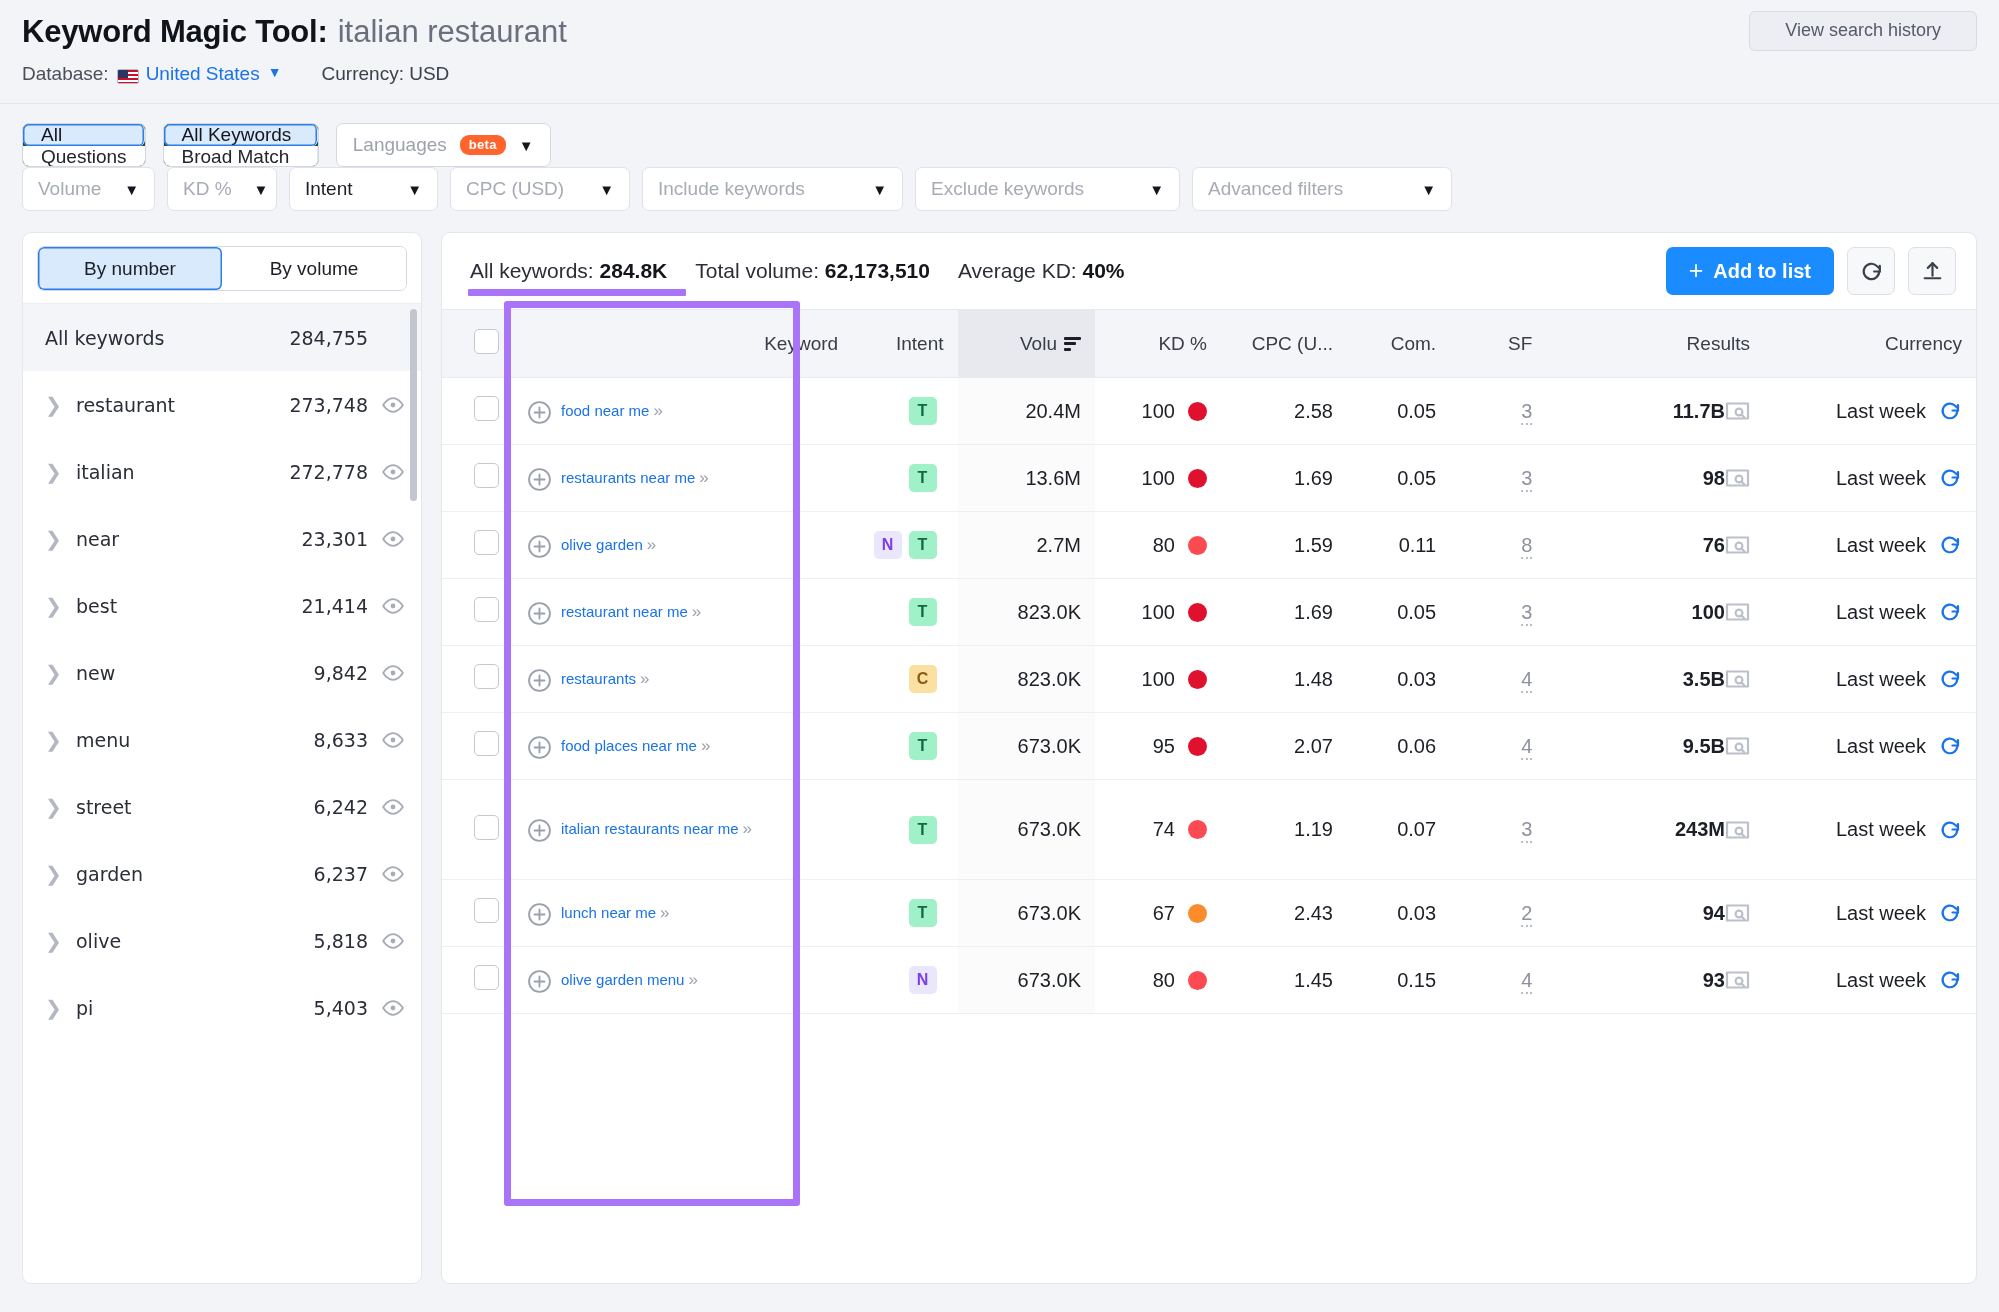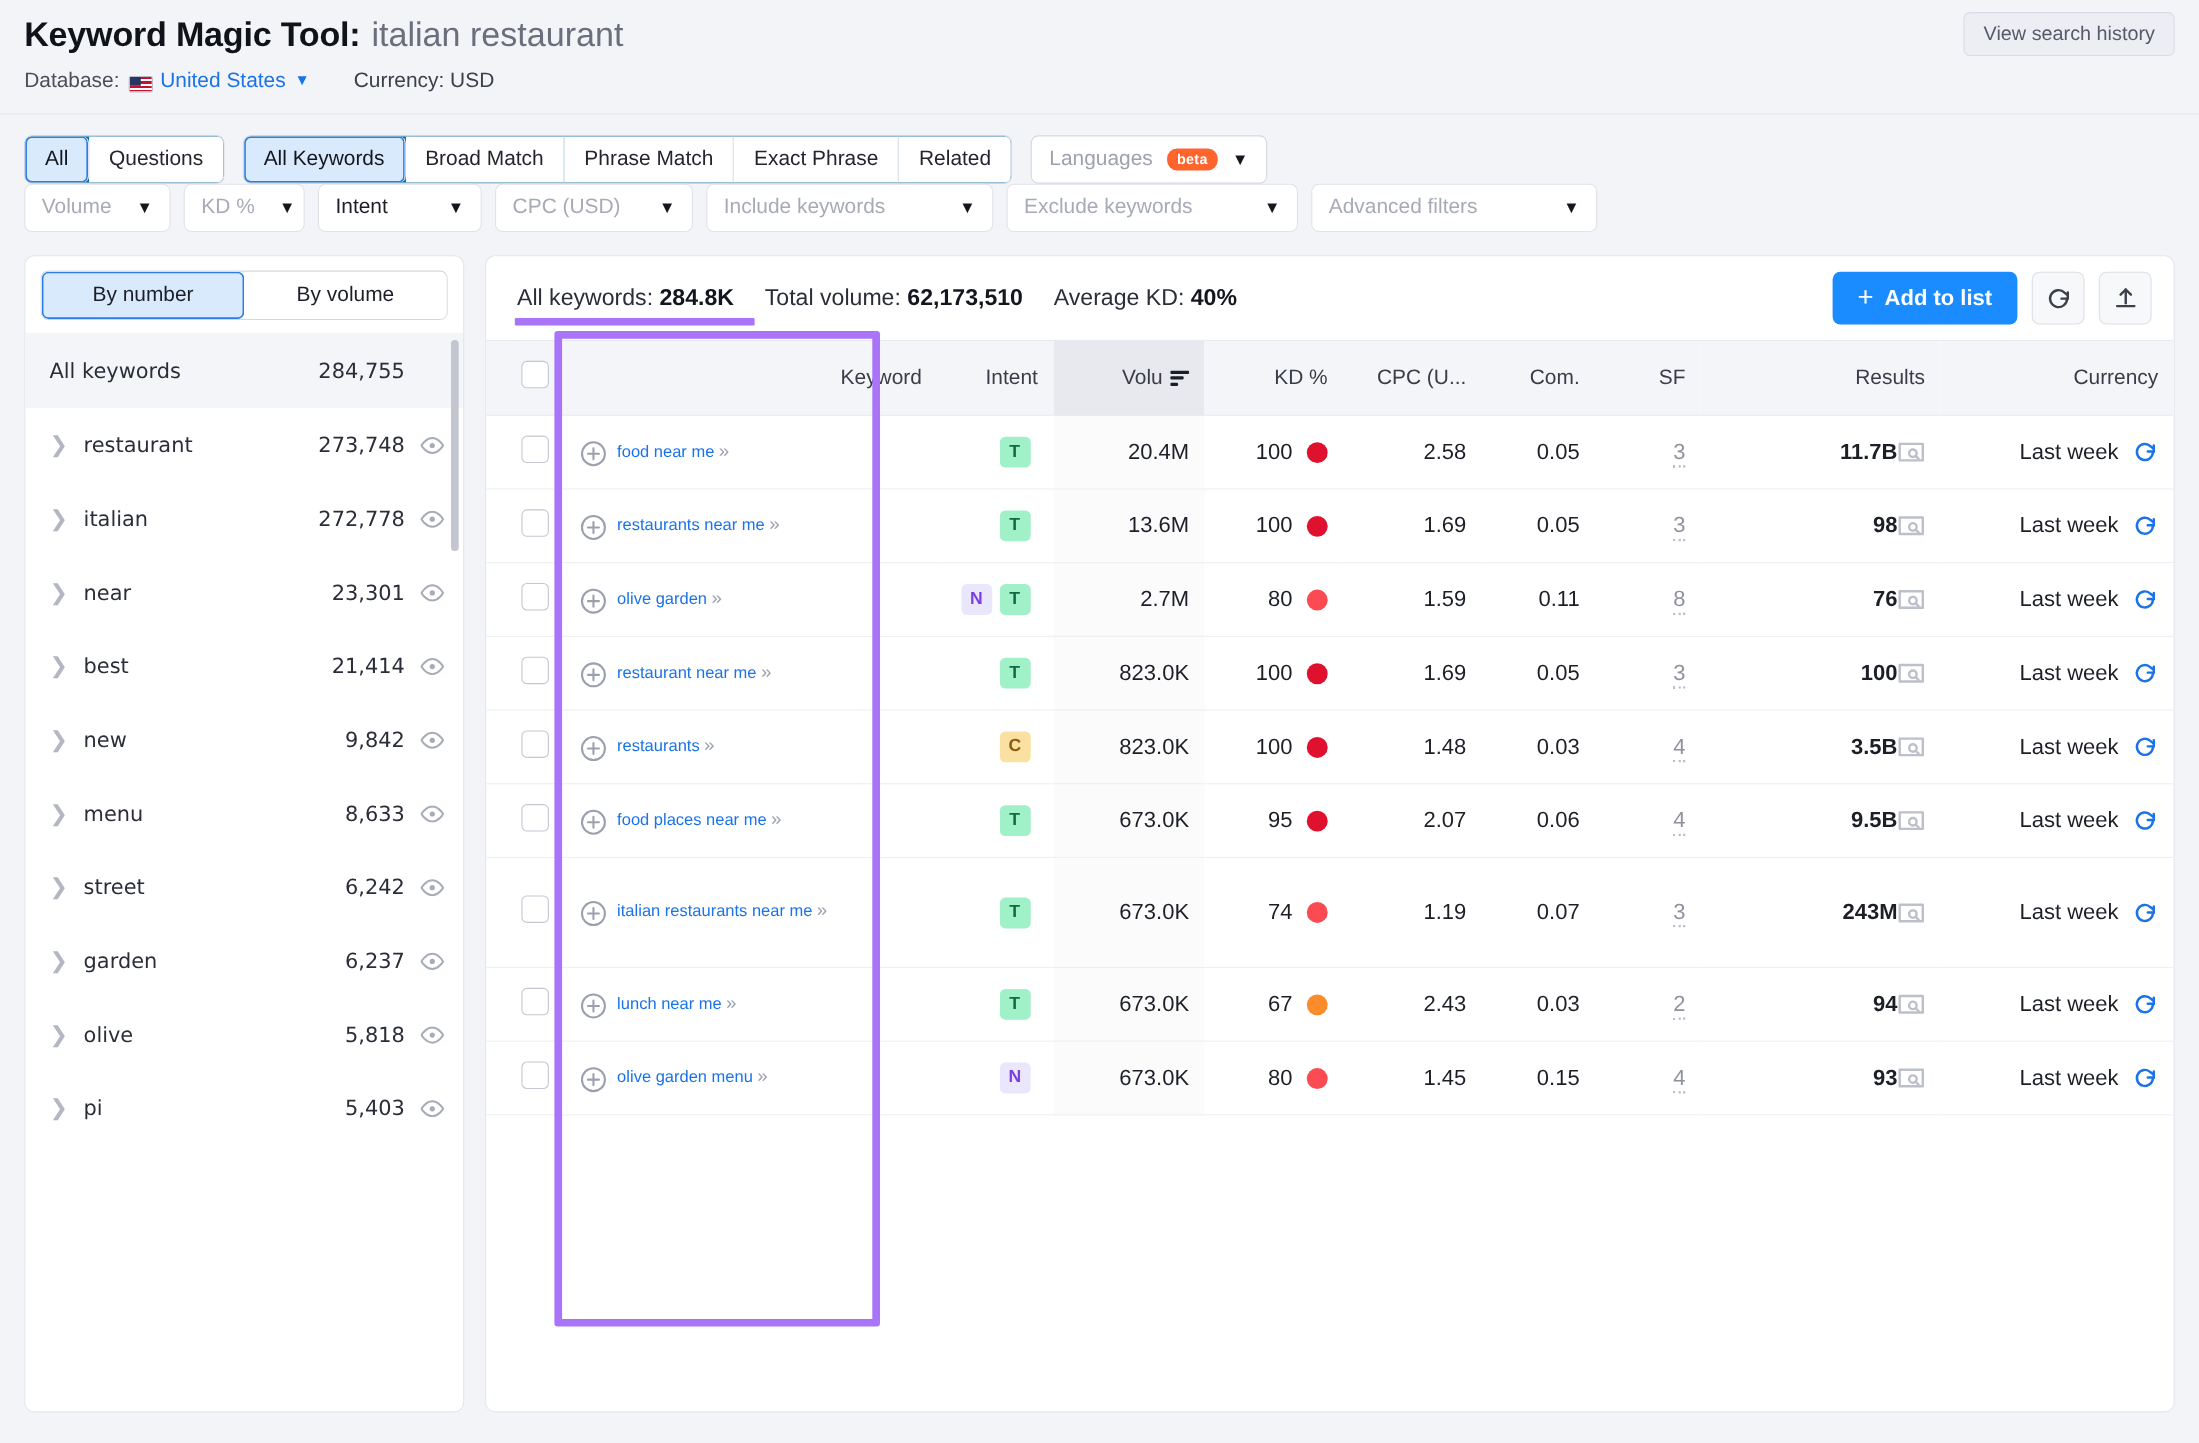--- a/index.html
+++ b/index.html
@@ -18,21 +18,21 @@
   .title-row { display: flex; align-items: baseline; }
   .page-title {
     font-size: 31px; font-weight: bold; letter-spacing: -0.2px; color: #11131a;
   }
   .page-subject {
     font-size: 31px; font-weight: normal; color: #6b6f7d; margin-left: 10px;
   }
   .view-history-btn {
     position: absolute; right: 22px; top: 11px;
     background: #eceef3; border: 1px solid #d9dce4; border-radius: 6px;
-    padding: 8px 17px; font-size: 18px; color: #565a68;
+    padding: 8px 35px; font-size: 18px; color: #565a68;
     cursor: pointer; line-height: 1.2;
   }
   .meta-row { display: flex; align-items: center; margin-top: 13px; font-size: 19px; }
   .meta-label { color: #4c4f5a; }
   .flag {
     display: inline-block; width: 22px; height: 15px; margin: 0 7px 0 8px;
     position: relative; top: 2px; border-radius: 2px; overflow: hidden;
     background:
       repeating-linear-gradient(to bottom, #c8102e 0 2px, #ffffff 2px 4px);
     border: 0.5px solid #b9bcc6;
@@ -47,22 +47,22 @@
     font-size: 14px; position: relative; top: -2px;
   }
   .currency { margin-left: 40px; color: #3c404b; }
 
   
   .toolbar-wrap {
     margin-top: 18px; border-top: 1px solid #e3e5eb; padding: 19px 22px 0 22px;
   }
   .toolbar-row1 { display: flex; align-items: center; gap: 17px; }
   .seg-group {
-    display: flex; background: #0369a1; border: 1px solid #d5d8e0; border-radius: 7px;
-    overflow: hidden; height: 44px;
+    display: flex; background: #14532d; border: 1px solid #d5d8e0; border-radius: 7px;
+    overflow: hidden; height: 44px; flex-direction: column;
   }
   .seg-btn {
     display: flex; align-items: center; padding: 0 18px; font-size: 19px;
     color: #24262e; background: #fff; cursor: pointer;
     border-right: 1px solid #e0e2e9; white-space: nowrap;
   }
   .seg-btn:last-child { border-right: none; }
   .seg-btn.active {
     background: #d9eafd; color: #14161d;
     box-shadow: inset 0 0 0 1.5px #2b7de9; border-radius: 6px;

